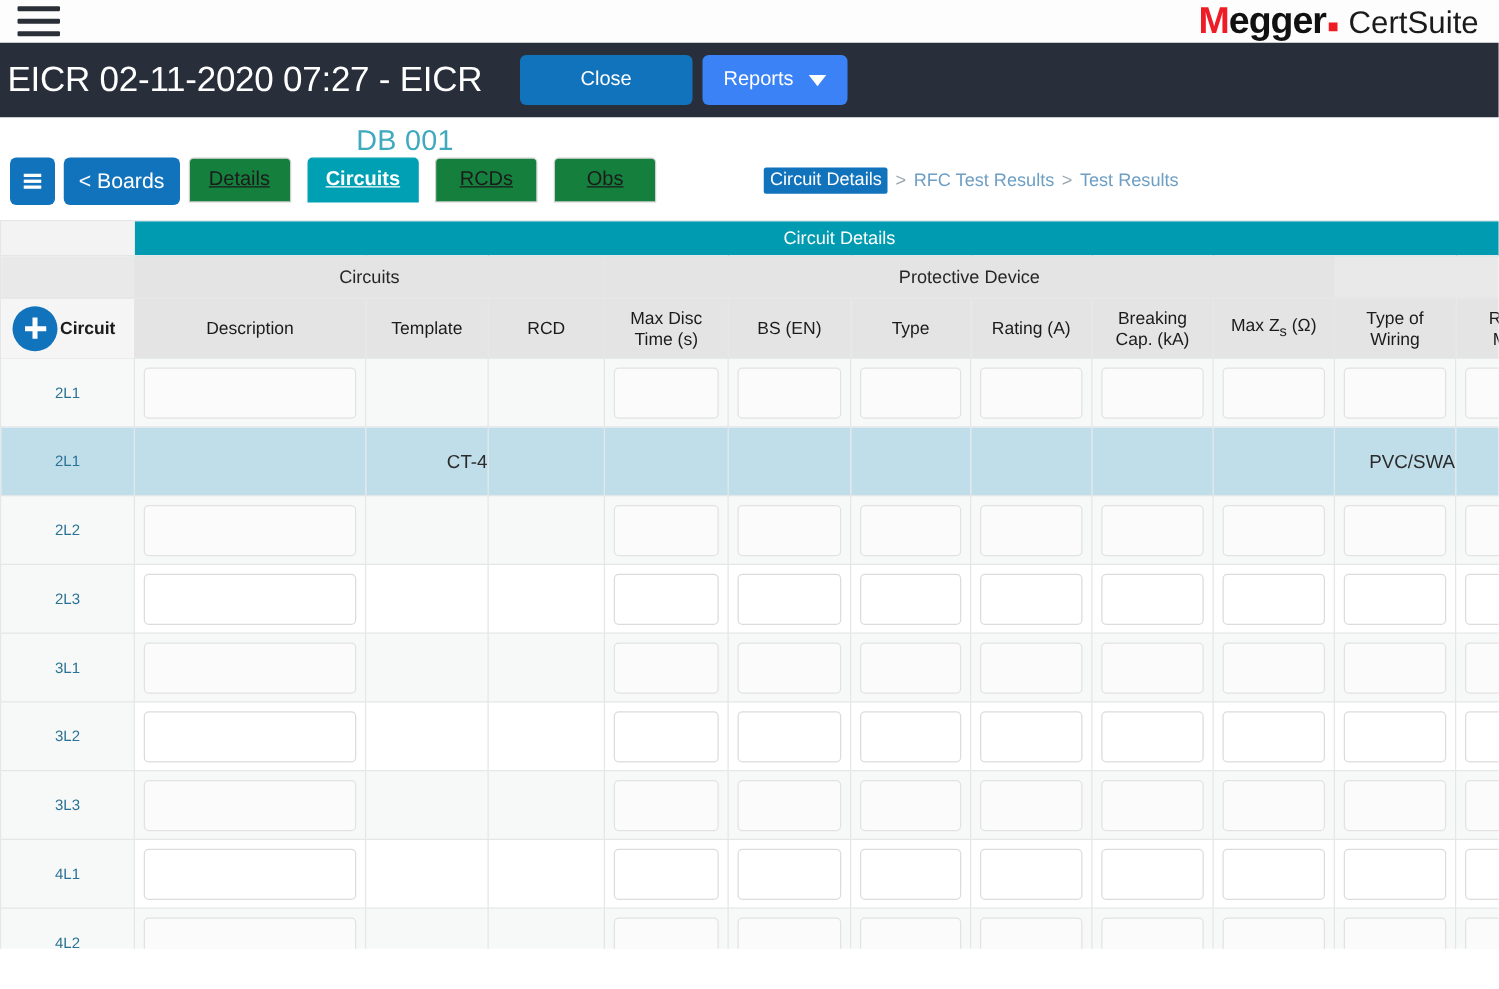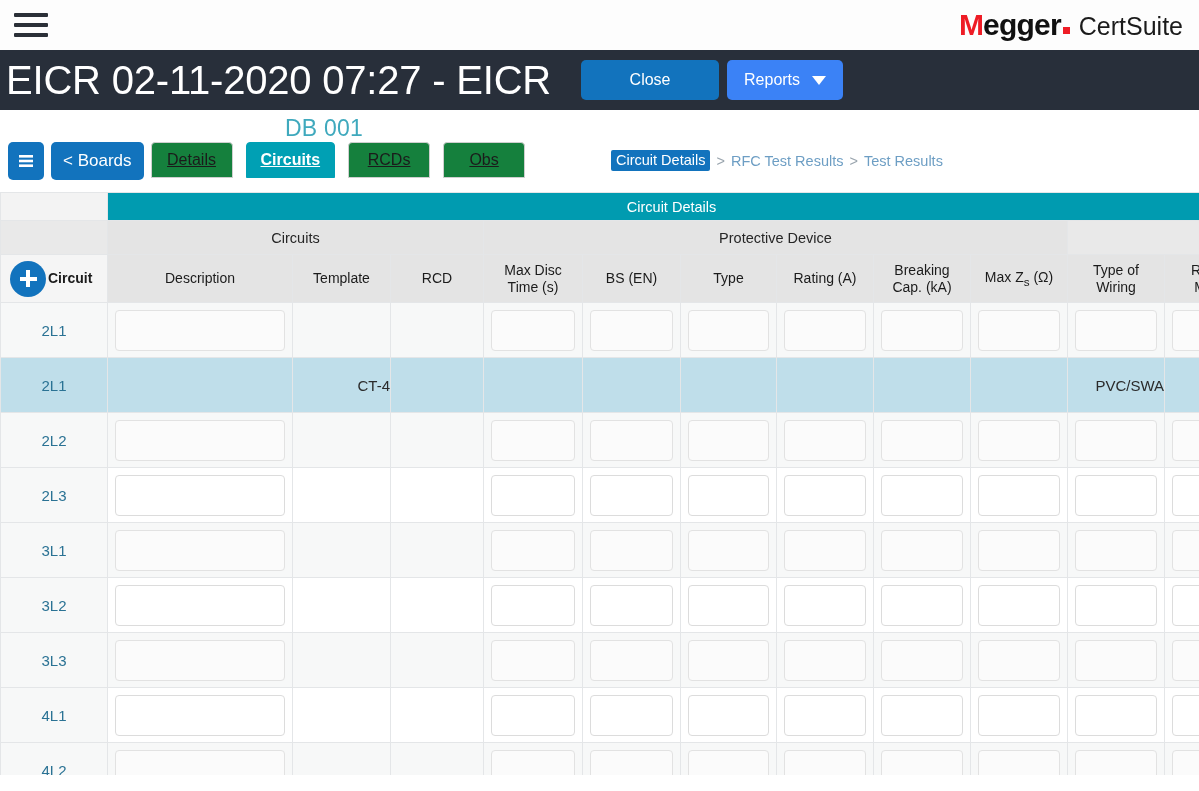--- a/index.html
+++ b/index.html
@@ -8,21 +8,21 @@
     width: 1199px; height: 791px;
     overflow: hidden;
     background: #ffffff;
     font-family: "Liberation Sans", sans-serif;
     -webkit-font-smoothing: antialiased;
   }
 
   
   .topbar {
     position: relative;
-    height: 50px;
+    height: 34px;
     background: #fdfdfd;
     display: flex;
     align-items: center;
     justify-content: space-between;
     padding: 0 0 0 14px;
   }
   .hamburger {
     width: 34px; height: 30px;
     display: flex; flex-direction: column;
     justify-content: center; gap: 6px;
@@ -61,21 +61,21 @@
   
   .titlebar {
     height: 60px;
     background: #282f3a;
     display: flex;
     align-items: center;
     padding-left: 6px;
   }
   .doc-title {
     color: #ffffff;
-    font-size: 40px;
+    font-size: 28px;
     font-weight: normal;
     white-space: nowrap;
     margin-right: 30px;
     letter-spacing: -0.2px;
   }
   .tbtn {
     height: 40px;
     border-radius: 5px;
     border: none;
     color: #ffffff;
@@ -268,21 +268,21 @@
   
   tr.row { height: 55px; }
   tr.row td { height: 55px; vertical-align: middle; }
   tr.row.alt td { background: #f7f8f8; }
   tr.row.plain td { background: #ffffff; }
   tr.row.selected td { background: #bfdeea; }
 
   td.circuit-id {
     text-align: center;
     color: #2a7294;
-    font-size: 15px;
+    font-size: 12px;
     background: #f7f8f8 !important;
   }
   tr.row.plain td.circuit-id { background: #f7f8f8 !important; }
   tr.row.selected td.circuit-id { background: #bfdeea !important; }
 
   .fld {
     border: 1px solid #dcdcdc;
     border-radius: 4px;
     height: 41px;
     margin: 0 7px;

